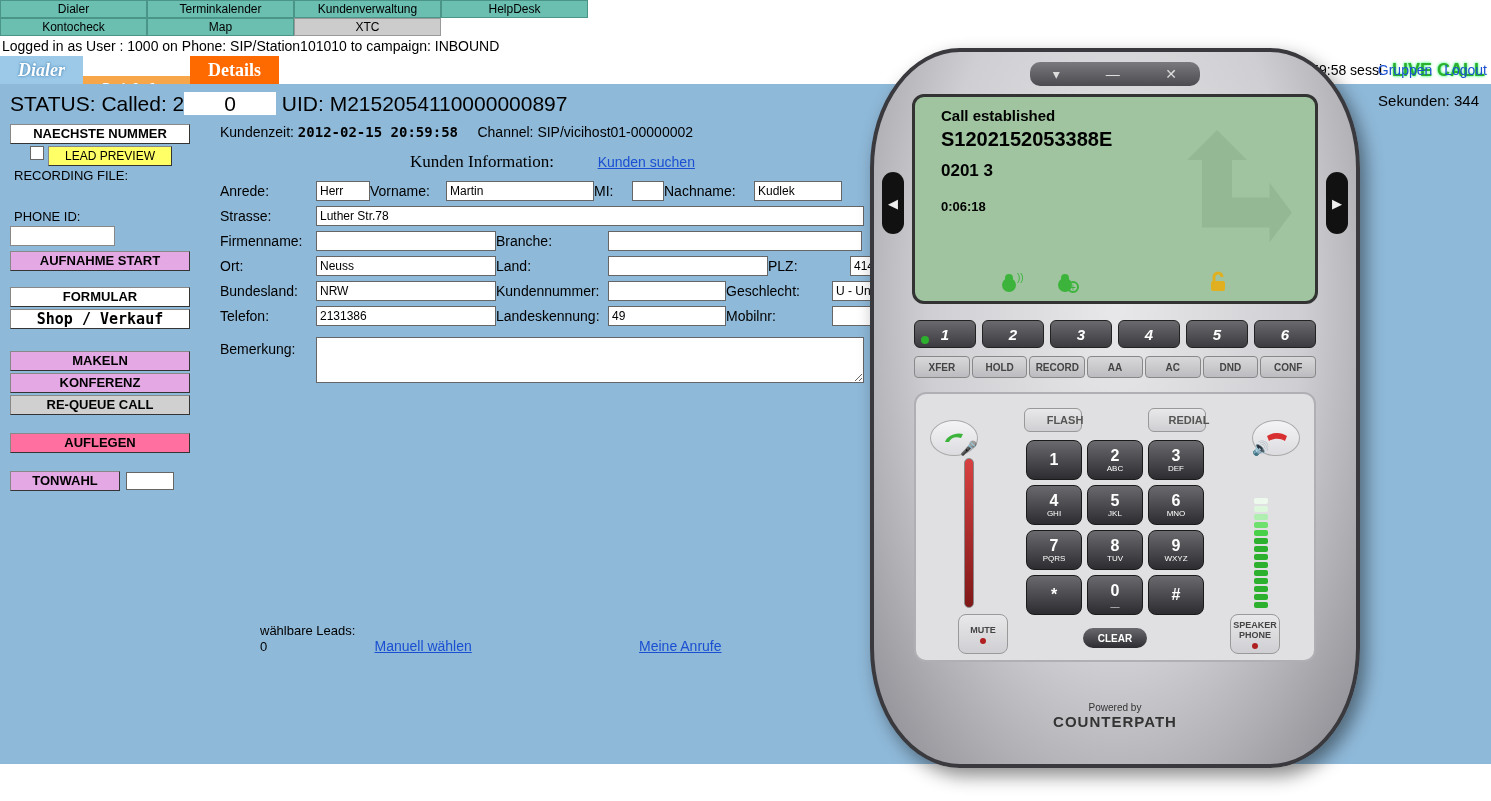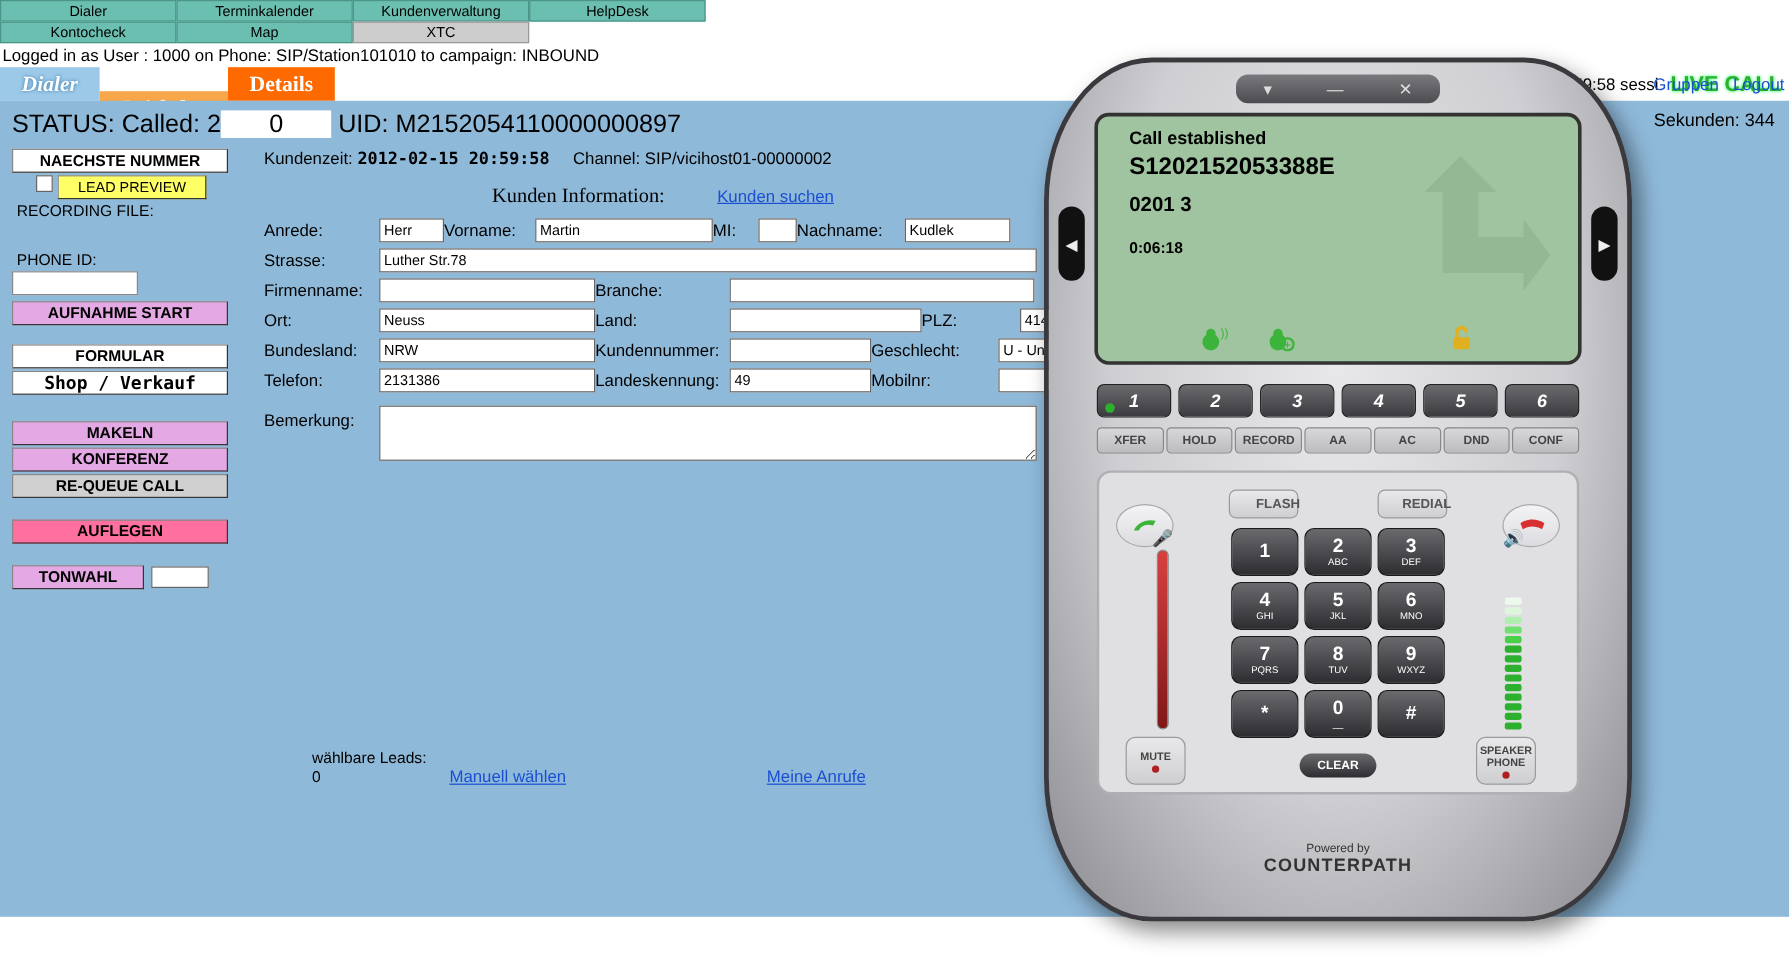--- a/index.html
+++ b/index.html
@@ -89,21 +89,21 @@
 .key .num { font-size: 16px; font-weight: bold; line-height: 1; }
 .key .let { font-size: 8px; }
 .clear-btn { position: absolute; bottom: 12px; left: 50%; transform: translateX(-50%); width: 64px; height: 20px; background: linear-gradient(#6a6a6e,#2d2d31); border-radius: 10px; color: #fff; font-size: 10px; font-weight: bold; display: flex; align-items: center; justify-content: center; cursor: pointer; }
 .slider { position: absolute; top: 64px; width: 10px; height: 150px; border-radius: 5px; border: 1px solid #888; }
 .slider-red { left: 48px; background: linear-gradient(#d84040,#801818); }
 .mic-icon { position:absolute; left:44px; top:46px; color:#666; font-size:14px;}
 .spk-icon { position:absolute; right:44px; top:46px; color:#666; font-size:14px;}
 .level-green { position: absolute; right: 46px; top: 64px; width: 14px; height: 150px; display: flex; flex-direction: column-reverse; gap: 2px; }
 .level-green span { height: 6px; border-radius: 2px; }
 .mute-btn, .speaker-btn { position: absolute; bottom: 6px; width: 50px; height: 40px; background: linear-gradient(#e8e8ea,#cfcfd3); border: 1px solid #999; border-radius: 8px; font-size: 9px; font-weight: bold; color: #444; display: flex; flex-direction: column; align-items: center; justify-content: center; cursor: pointer; }
-.mute-btn { left: 22px; }
+.mute-btn { left: 42px; }
 .speaker-btn { right: 34px; }
 .mute-btn .led, .speaker-btn .led { width: 6px; height: 6px; border-radius: 50%; background: #b02020; margin-top: 3px; }
 .powered { position: absolute; bottom: 34px; left: 0; right: 0; text-align: center; font-size: 10px; color: #333; }
 .powered .cp { font-size: 15px; font-weight: bold; letter-spacing: 1px; }
 </style>
 </head>
 <body>
 
 <div class="topmenu">
   <div style="display:flex;flex-direction:column">

